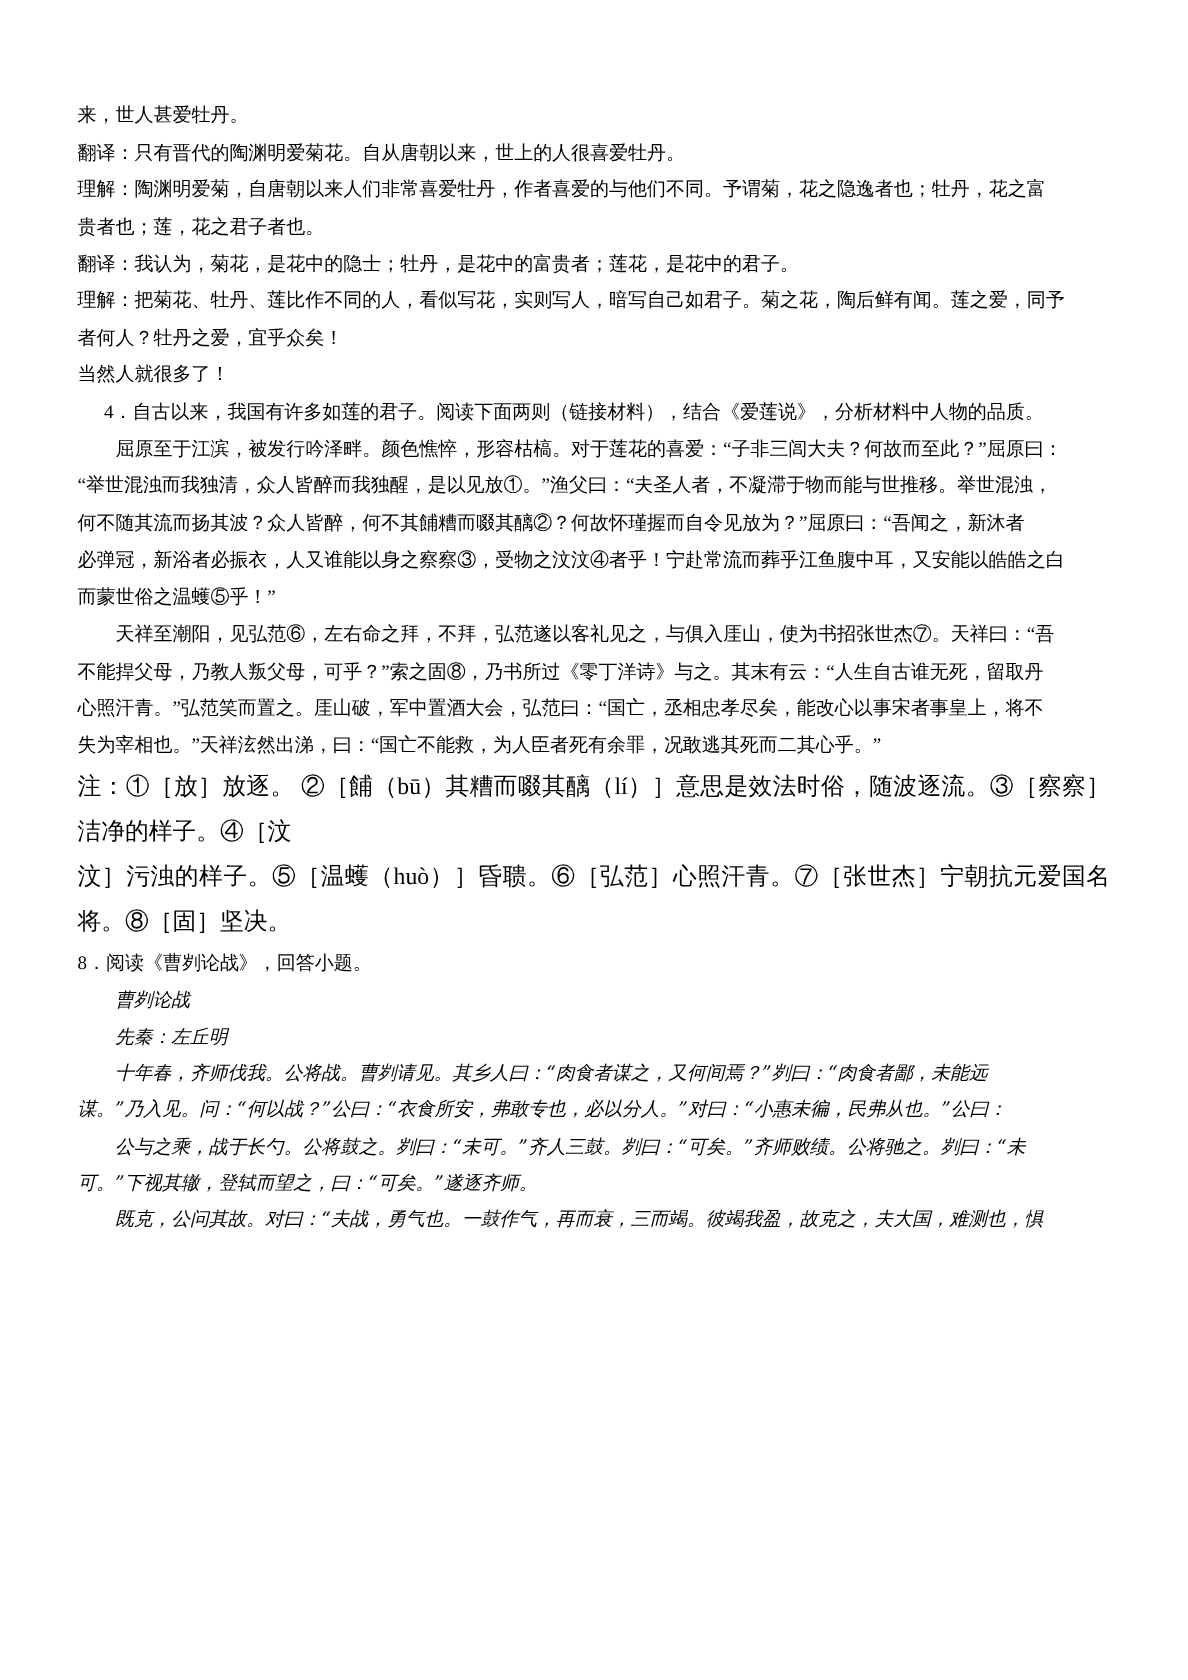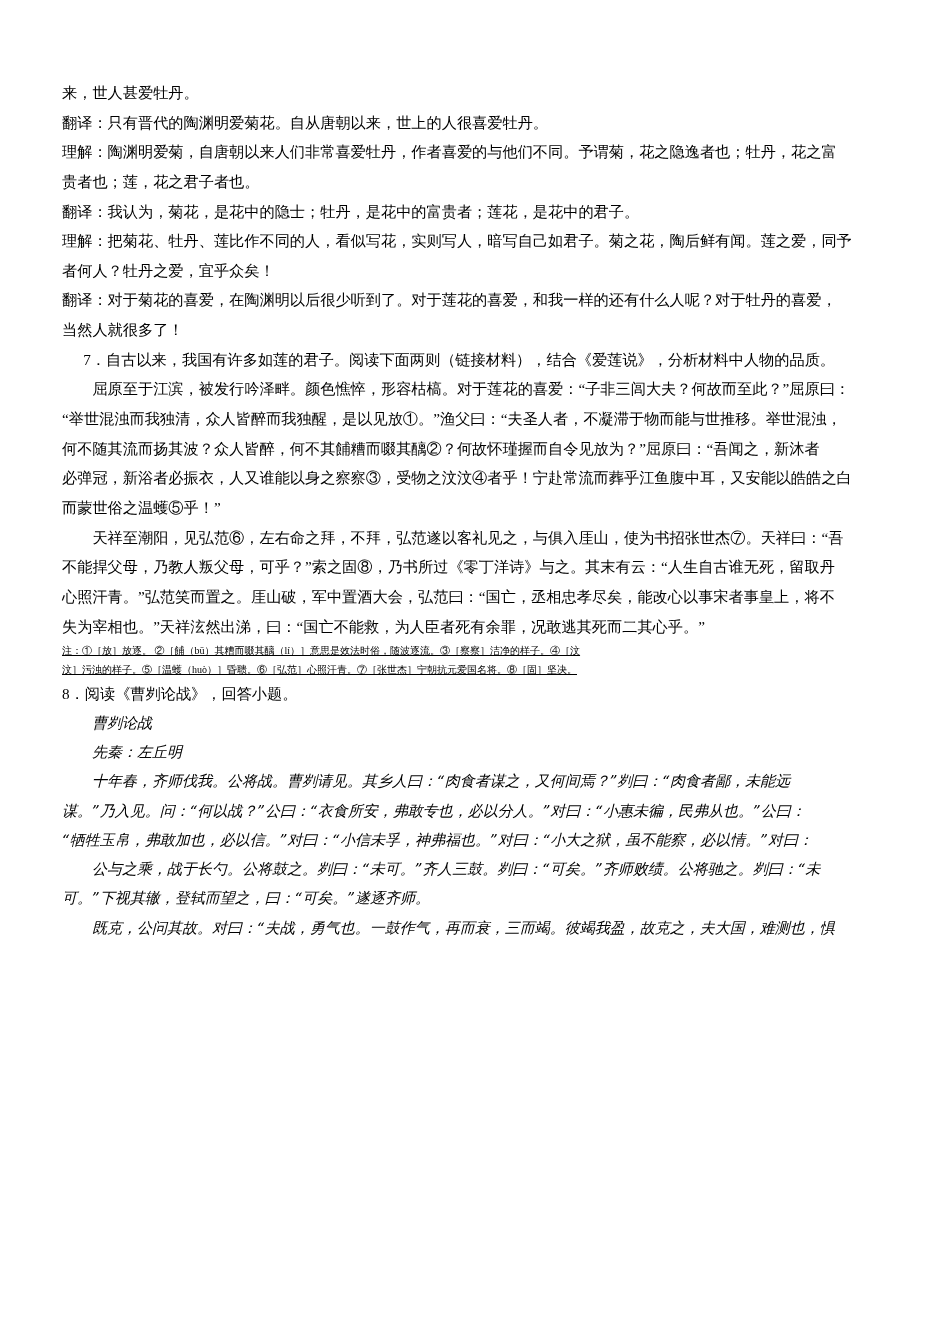--- a/index.html
+++ b/index.html
@@ -39,44 +39,42 @@
   .p-indent-num {
     text-indent: 1.4em;
   }
   .kai-block {
     font-family: "DejaVu Serif", "Liberation Serif", serif;
     font-style: italic;
     font-size: 15px;
     line-height: 1.95;
   }
   .small-note {
-    font-size: 10px;
+    font-size: 19px;
     line-height: 1.9;
-    text-decoration: underline;
   }
   .sec-title {
     text-indent: 2em;
   }
 </style>
 </head>
 <body>
 
 <div class="page">
   <div class="doc">
 
     <p class="p-flush">来，世人甚爱牡丹。</p>
     <p class="p-flush">翻译：只有晋代的陶渊明爱菊花。自从唐朝以来，世上的人很喜爱牡丹。</p>
     <p class="p-flush">理解：陶渊明爱菊，自唐朝以来人们非常喜爱牡丹，作者喜爱的与他们不同。予谓菊，花之隐逸者也；牡丹，花之富</p>
     <p class="p-flush">贵者也；莲，花之君子者也。</p>
     <p class="p-flush">翻译：我认为，菊花，是花中的隐士；牡丹，是花中的富贵者；莲花，是花中的君子。</p>
     <p class="p-flush">理解：把菊花、牡丹、莲比作不同的人，看似写花，实则写人，暗写自己如君子。菊之花，陶后鲜有闻。莲之爱，同予</p>
     <p class="p-flush">者何人？牡丹之爱，宜乎众矣！</p>
-    <p class="p-flush">翻译：对于菊花的喜爱，在陶渊明以后很少听到了。对于莲花的喜爱，和我一样的还有什么人呢？对于牡丹的喜爱，</p>
     <p class="p-flush">当然人就很多了！</p>
-    <p class="p-indent-num">7．自古以来，我国有许多如莲的君子。阅读下面两则（链接材料），结合《爱莲说》，分析材料中人物的品质。</p>
+    <p class="p-indent-num">4．自古以来，我国有许多如莲的君子。阅读下面两则（链接材料），结合《爱莲说》，分析材料中人物的品质。</p>
 
     <p class="p-indent1">屈原至于江滨，被发行吟泽畔。颜色憔悴，形容枯槁。对于莲花的喜爱：“子非三闾大夫？何故而至此？”屈原曰：</p>
     <p class="p-flush">“举世混浊而我独清，众人皆醉而我独醒，是以见放①。”渔父曰：“夫圣人者，不凝滞于物而能与世推移。举世混浊，</p>
     <p class="p-flush">何不随其流而扬其波？众人皆醉，何不其餔糟而啜其醨②？何故怀瑾握而自令见放为？”屈原曰：“吾闻之，新沐者</p>
     <p class="p-flush">必弹冠，新浴者必振衣，人又谁能以身之察察③，受物之汶汶④者乎！宁赴常流而葬乎江鱼腹中耳，又安能以皓皓之白</p>
     <p class="p-flush">而蒙世俗之温蠖⑤乎！”</p>
 
     <p class="p-indent1">天祥至潮阳，见弘范⑥，左右命之拜，不拜，弘范遂以客礼见之，与俱入厓山，使为书招张世杰⑦。天祥曰：“吾</p>
     <p class="p-flush">不能捍父母，乃教人叛父母，可乎？”索之固⑧，乃书所过《零丁洋诗》与之。其末有云：“人生自古谁无死，留取丹</p>
     <p class="p-flush">心照汗青。”弘范笑而置之。厓山破，军中置酒大会，弘范曰：“国亡，丞相忠孝尽矣，能改心以事宋者事皇上，将不</p>
@@ -84,19 +82,18 @@
 
     <p class="p-flush small-note">注：①［放］放逐。 ②［餔（bū）其糟而啜其醨（lí）］意思是效法时俗，随波逐流。③［察察］洁净的样子。④［汶</p>
     <p class="p-flush small-note">汶］污浊的样子。⑤［温蠖（huò）］昏聩。⑥［弘范］心照汗青。⑦［张世杰］宁朝抗元爱国名将。⑧［固］坚决。</p>
 
     <p class="p-flush">8．阅读《曹刿论战》，回答小题。</p>
     <p class="sec-title kai-block">曹刿论战</p>
     <p class="sec-title kai-block">先秦：左丘明</p>
 
     <p class="p-indent1 kai-block">十年春，齐师伐我。公将战。曹刿请见。其乡人曰：“肉食者谋之，又何间焉？”刿曰：“肉食者鄙，未能远</p>
     <p class="p-flush kai-block">谋。”乃入见。问：“何以战？”公曰：“衣食所安，弗敢专也，必以分人。”对曰：“小惠未徧，民弗从也。”公曰：</p>
-    <p class="p-flush kai-block">“牺牲玉帛，弗敢加也，必以信。”对曰：“小信未孚，神弗福也。”对曰：“小大之狱，虽不能察，必以情。”对曰：</p>
     <p class="p-indent1 kai-block">公与之乘，战于长勺。公将鼓之。刿曰：“未可。”齐人三鼓。刿曰：“可矣。”齐师败绩。公将驰之。刿曰：“未</p>
     <p class="p-flush kai-block">可。”下视其辙，登轼而望之，曰：“可矣。”遂逐齐师。</p>
     <p class="p-indent1 kai-block">既克，公问其故。对曰：“夫战，勇气也。一鼓作气，再而衰，三而竭。彼竭我盈，故克之，夫大国，难测也，惧</p>
 
   </div>
 </div>
 
 </body></html>

